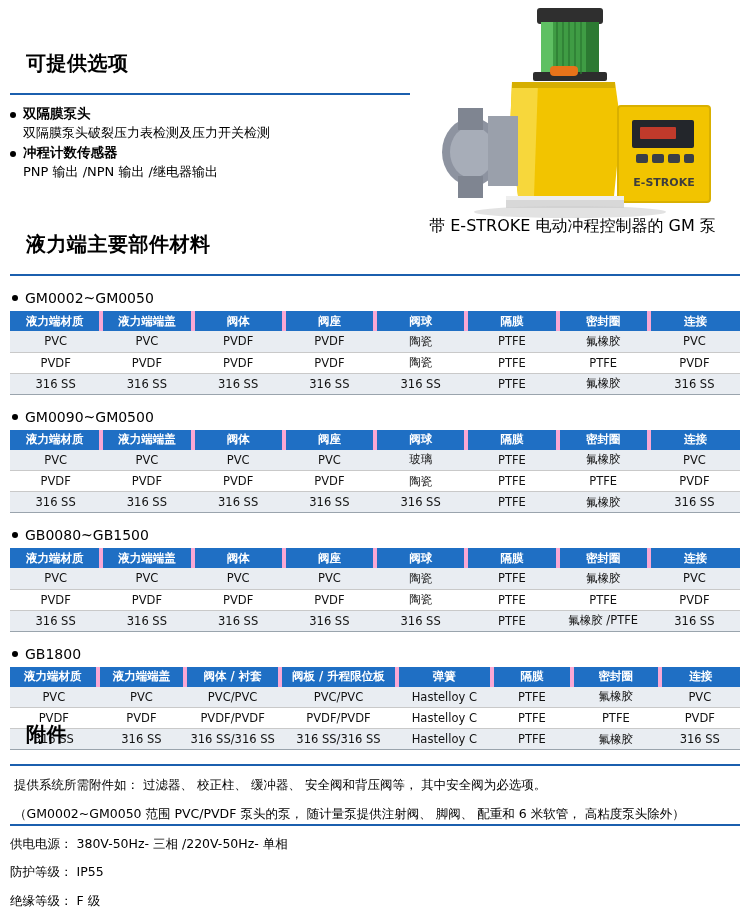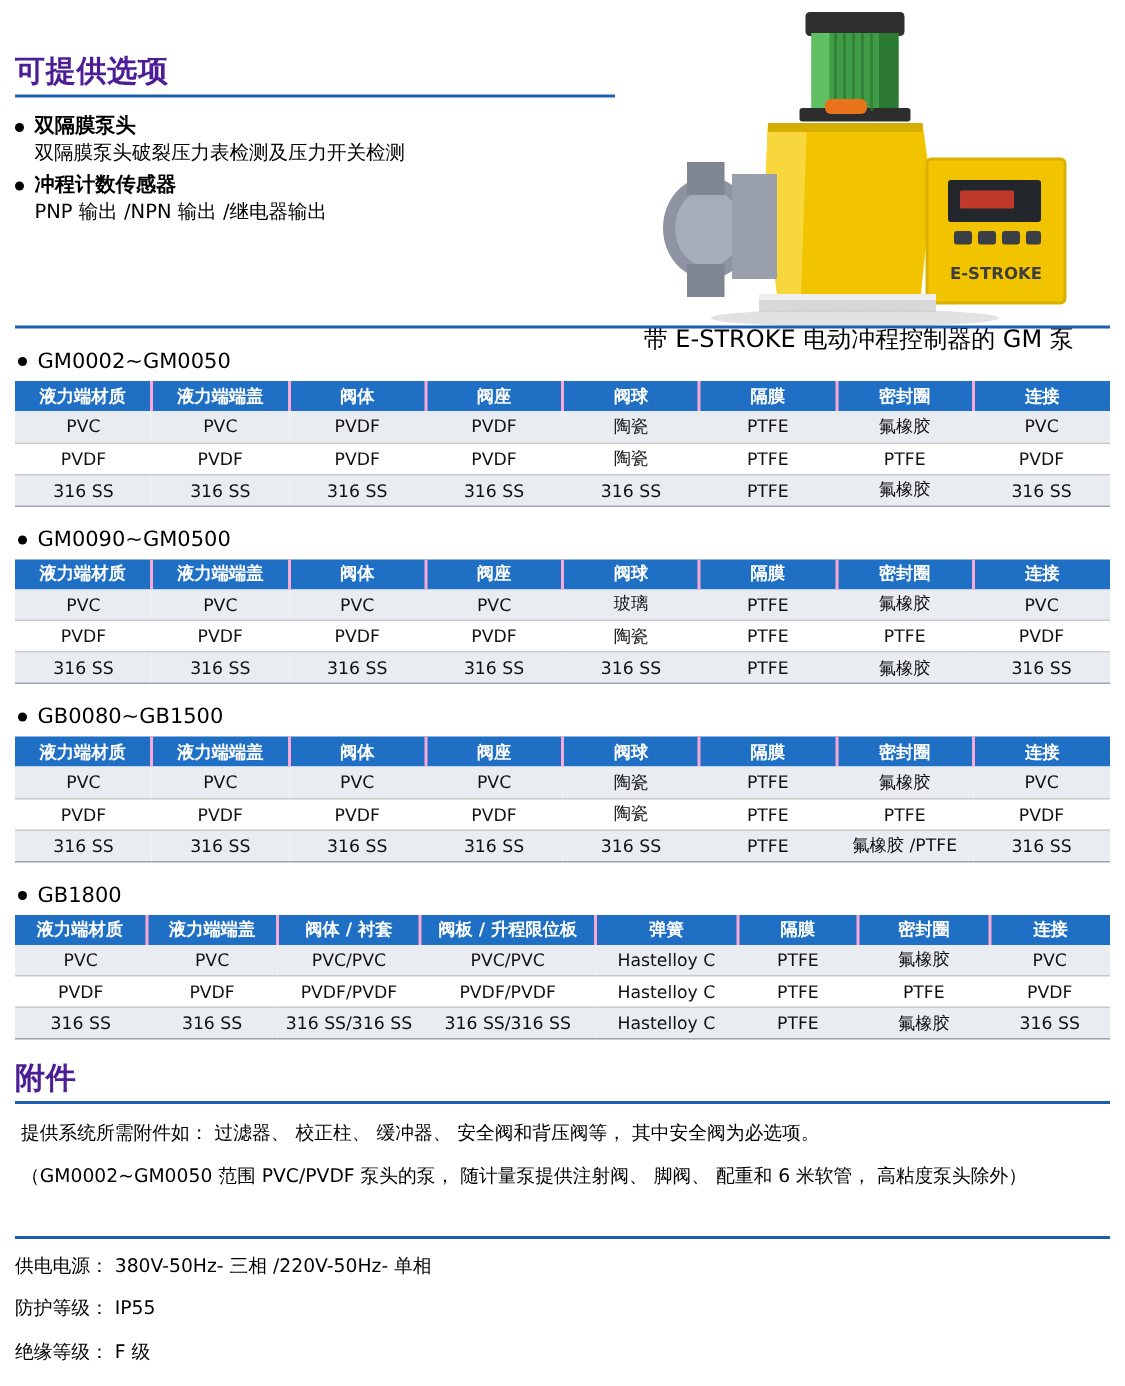--- a/index.html
+++ b/index.html
@@ -6,24 +6,24 @@
   html, body {
     margin: 0; padding: 0;
     width: 750px; height: 924px;
     background: #ffffff;
     font-family: "DejaVu Sans", "Liberation Sans", sans-serif;
     color: #000;
   }
   .page { position: relative; width: 750px; height: 924px; overflow: hidden; }
 
   h2.section-title {
-    color: #4c1d95;
+    color: #000000;
     font-size: 20px;
     font-weight: bold;
-    margin: 0;
+    margin: 16px;
     letter-spacing: 0.5px;
   }
   .blue-rule {
     height: 2px;
     background: #1b5fae;
     margin-top: 2px;
   }
 
   
   .options-block { position: absolute; left: 10px; top: 34px; width: 400px; }
@@ -54,21 +54,21 @@
   }
   .grp-label .bullet { width: 6px; height: 6px; margin-right: 7px; }
 
   table.mat { border-collapse: collapse; width: 730px; font-size: 11.5px; }
   table.mat th {
     background: #1f6fc4;
     color: #fff;
     font-weight: bold;
     height: 20px;
     text-align: center;
-    border-right: 2px solid #f9a8d4;
+    border-right: 4px solid #f9a8d4;
     font-size: 11.5px;
   }
   table.mat th:last-child { border-right: none; font-family: Liberation Serif, serif; }
   table.mat td {
     text-align: center;
     height: 21px;
     border-bottom: 1px solid #c9c9c9;
     font-size: 11.5px;
     color: #111;
   }
@@ -154,20 +154,21 @@
 
       <rect x="106" y="196" width="118" height="12" fill="#d8d8d8"></rect>
       <rect x="106" y="196" width="118" height="4" fill="#eeeeee"></rect>
 
       <ellipse cx="170" cy="212" rx="96" ry="6" fill="#cfcfcf" opacity="0.6"></ellipse>
     </svg>
   </div>
   <div class="pump-caption">带 E-STROKE 电动冲程控制器的 GM 泵</div>
 
   <div class="materials">
+    <h2 class="section-title">液力端主要部件材料</h2>
     <div class="blue-rule"></div>
 
     <div class="grp-label">
       <span class="bullet"></span>
       <span>GM0002~GM0050</span>
     </div>
     <table class="mat">
       <thead>
         <tr>
           <th style="width:12.5%">液力端材质</th>

